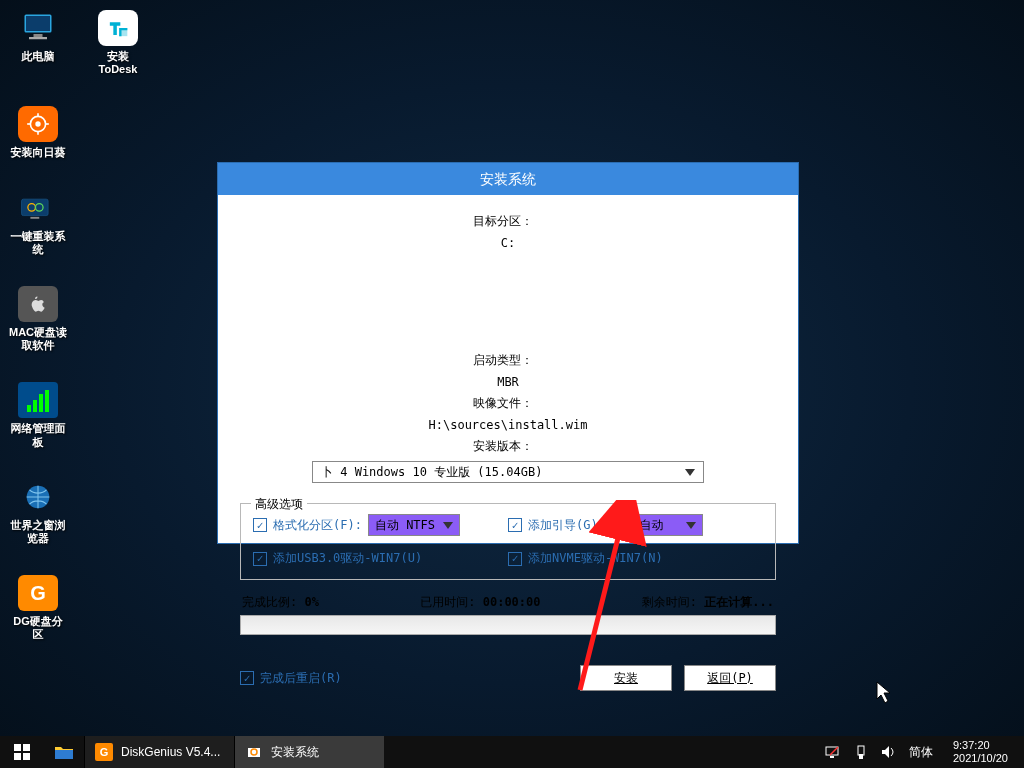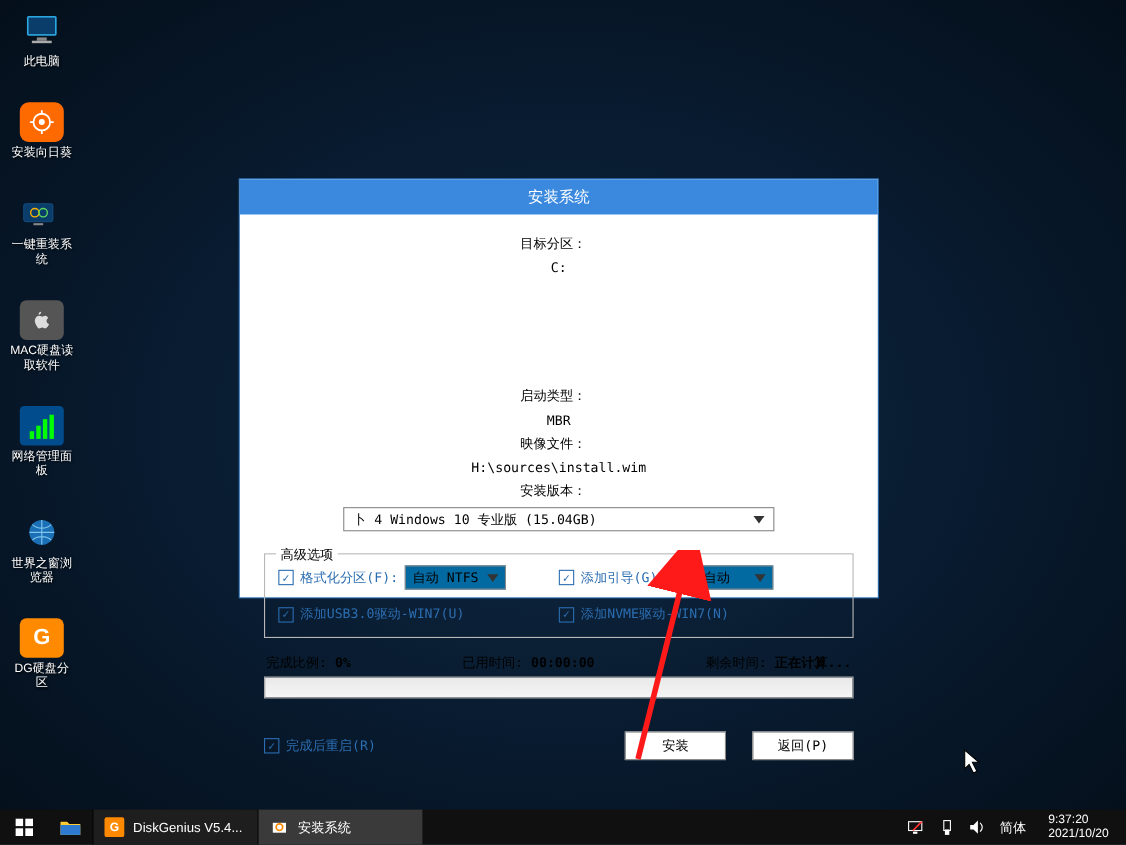--- a/index.html
+++ b/index.html
@@ -11,21 +11,21 @@
   color: #fff;
   font-size: 12px;
 }
 
 
 .desktop { position: absolute; top: 0; left: 0; right: 0; bottom: 32px; }
 .icon-grid { position: absolute; top: 10px; left: 8px; display: flex; flex-direction: column; gap: 30px; }
 .icon-row { display: flex; gap: 20px; }
 .desktop-icon { width: 60px; display: flex; flex-direction: column; align-items: center; gap: 4px; text-align: center; cursor: pointer; }
 .desktop-icon .glyph { width: 40px; height: 36px; display: flex; align-items: center; justify-content: center; border-radius: 4px; }
-.desktop-icon .label { font-size: 11px; text-shadow: 1px 1px 2px #000; line-height: 1.2; }
+.desktop-icon .label { font-size: 11px; text-shadow: 1px 1px 2px #000; line-height: 1.2; font-weight: bold; }
 
 
 .glyph.pc svg { width: 36px; height: 36px; }
 .glyph.todesk { background: #fff; border-radius: 8px; }
 .glyph.todesk svg { width: 28px; height: 28px; }
 .glyph.recycle svg { width: 34px; height: 34px; }
 .glyph.sunflower { background: #ff6a00; border-radius: 8px; }
 .glyph.sunflower svg { width: 26px; height: 26px; }
 .glyph.onekey svg { width: 38px; height: 30px; }
 .glyph.mac { background: #555; border-radius: 6px; }
@@ -52,39 +52,39 @@
 }
 .installer-body { padding: 12px 22px 14px; font-size: 12px; font-family: SimSun, monospace; }
 .row-line { display: flex; align-items: center; gap: 6px; margin: 6px 0; flex-direction: column; }
 .row-line .lbl { min-width: 70px; }
 .select-wide {
   display:flex; align-items:center; justify-content:space-between;
   border: 1px solid #888; height: 22px; width: 392px; padding: 0 8px; background:#fff;
 }
 .select-sm {
   display:flex; align-items:center; justify-content:space-between;
-  border: 1px solid #888; height: 22px; width: 92px; padding: 0 6px; background:#0369a1; font-size:12px;
+  border: 1px solid #888; height: 22px; width: 92px; padding: 0 6px; background:#8b5cf6; font-size:12px;
 }
 .triangle-down { width:0; height:0; border-left:5px solid transparent; border-right:5px solid transparent; border-top:7px solid #333; }
 
 .fieldset { border: 1px solid #b8b8b8; margin-top: 20px; padding: 10px 12px 12px; position: relative; }
 .fieldset-legend { position: absolute; top: -8px; left: 10px; background: #fff; padding: 0 4px; font-size: 12px; }
 .opt-grid { display: grid; grid-template-columns: 1fr 1fr; row-gap: 14px; }
 .opt { display: flex; align-items: center; gap: 6px; color: #2b6db1; font-size: 12px; }
 .chk {
   width: 14px; height: 14px; border: 1px solid #2b6db1; display:inline-flex; align-items:center; justify-content:center;
   color:#2b6db1; font-size:11px; line-height:1;
 }
 .opt .select-sm { color:#000; }
 
 .progress-row { display:flex; justify-content:space-between; font-size:12px; margin-top:14px; padding: 0 2px; }
 .progress-bar { height: 20px; border: 1px solid #aaa; background: repeating-linear-gradient(#e8e8e8,#f6f6f6); margin-top:4px; }
 
 .footer-row { display:flex; align-items:center; justify-content:space-between; margin-top: 30px; }
-.btn-row { display:flex; gap:24px; }
+.btn-row { display:flex; gap:12px;text-decoration:underline; }
 .btn {
   width: 92px; height: 26px; border: 1px solid #888; background:#fff; display:flex;
   align-items:center; justify-content:center; font-size:12px; cursor:pointer;
 }
 
 
 .red-arrow { position:absolute; left: 550px; top: 500px; pointer-events:none; }
 
 
 .cursor { position:absolute; left: 876px; top: 681px; pointer-events:none; }
@@ -117,20 +117,30 @@
       <div class="desktop-icon">
         <div class="glyph pc">
           <svg viewBox="0 0 48 48">
               <rect x="6" y="6" width="36" height="24" rx="2" fill="#2aa6e0"></rect>
               <rect x="8" y="8" width="32" height="20" fill="#0b3d6b"></rect>
               <rect x="18" y="32" width="12" height="4" fill="#888"></rect>
               <rect x="12" y="36" width="24" height="3" fill="#aaa"></rect>
             </svg>
         </div>
         <div class="label">此电脑</div>
+      </div>
+      <div class="desktop-icon">
+        <div class="glyph todesk">
+          <svg viewBox="0 0 48 48">
+              <path d="M10 14 h18 v6 h-6 v16 h-6 v-16 h-6z" fill="#00b1d4"></path>
+              <path d="M26 24 h14 v14 h-14z" fill="#00b1d4" opacity="0.35"></path>
+              <path d="M26 24 h14 v4 h-10 v10 h-4z" fill="#00b1d4"></path>
+            </svg>
+        </div>
+        <div class="label">安装ToDesk</div>
       </div>
     </div>
 
     <div class="icon-row">
       <div class="desktop-icon">
         <div class="glyph sunflower">
           <svg viewBox="0 0 48 48">
               <circle cx="24" cy="24" r="14" fill="none" stroke="#fff" stroke-width="3"></circle>
               <circle cx="24" cy="24" r="5" fill="#fff"></circle>
               <g stroke="#fff" stroke-width="3">

